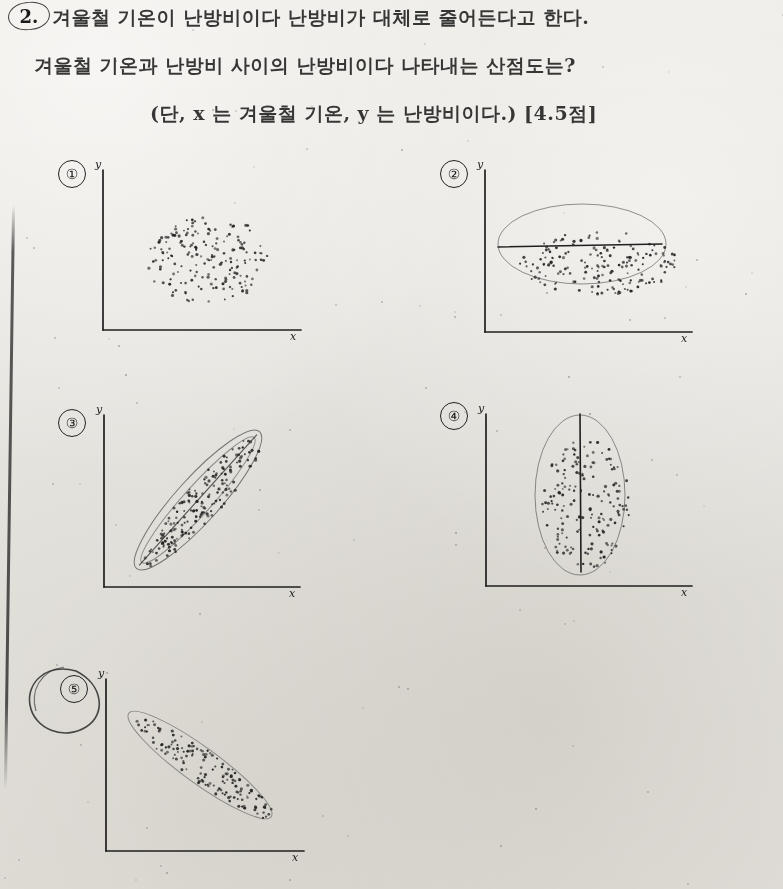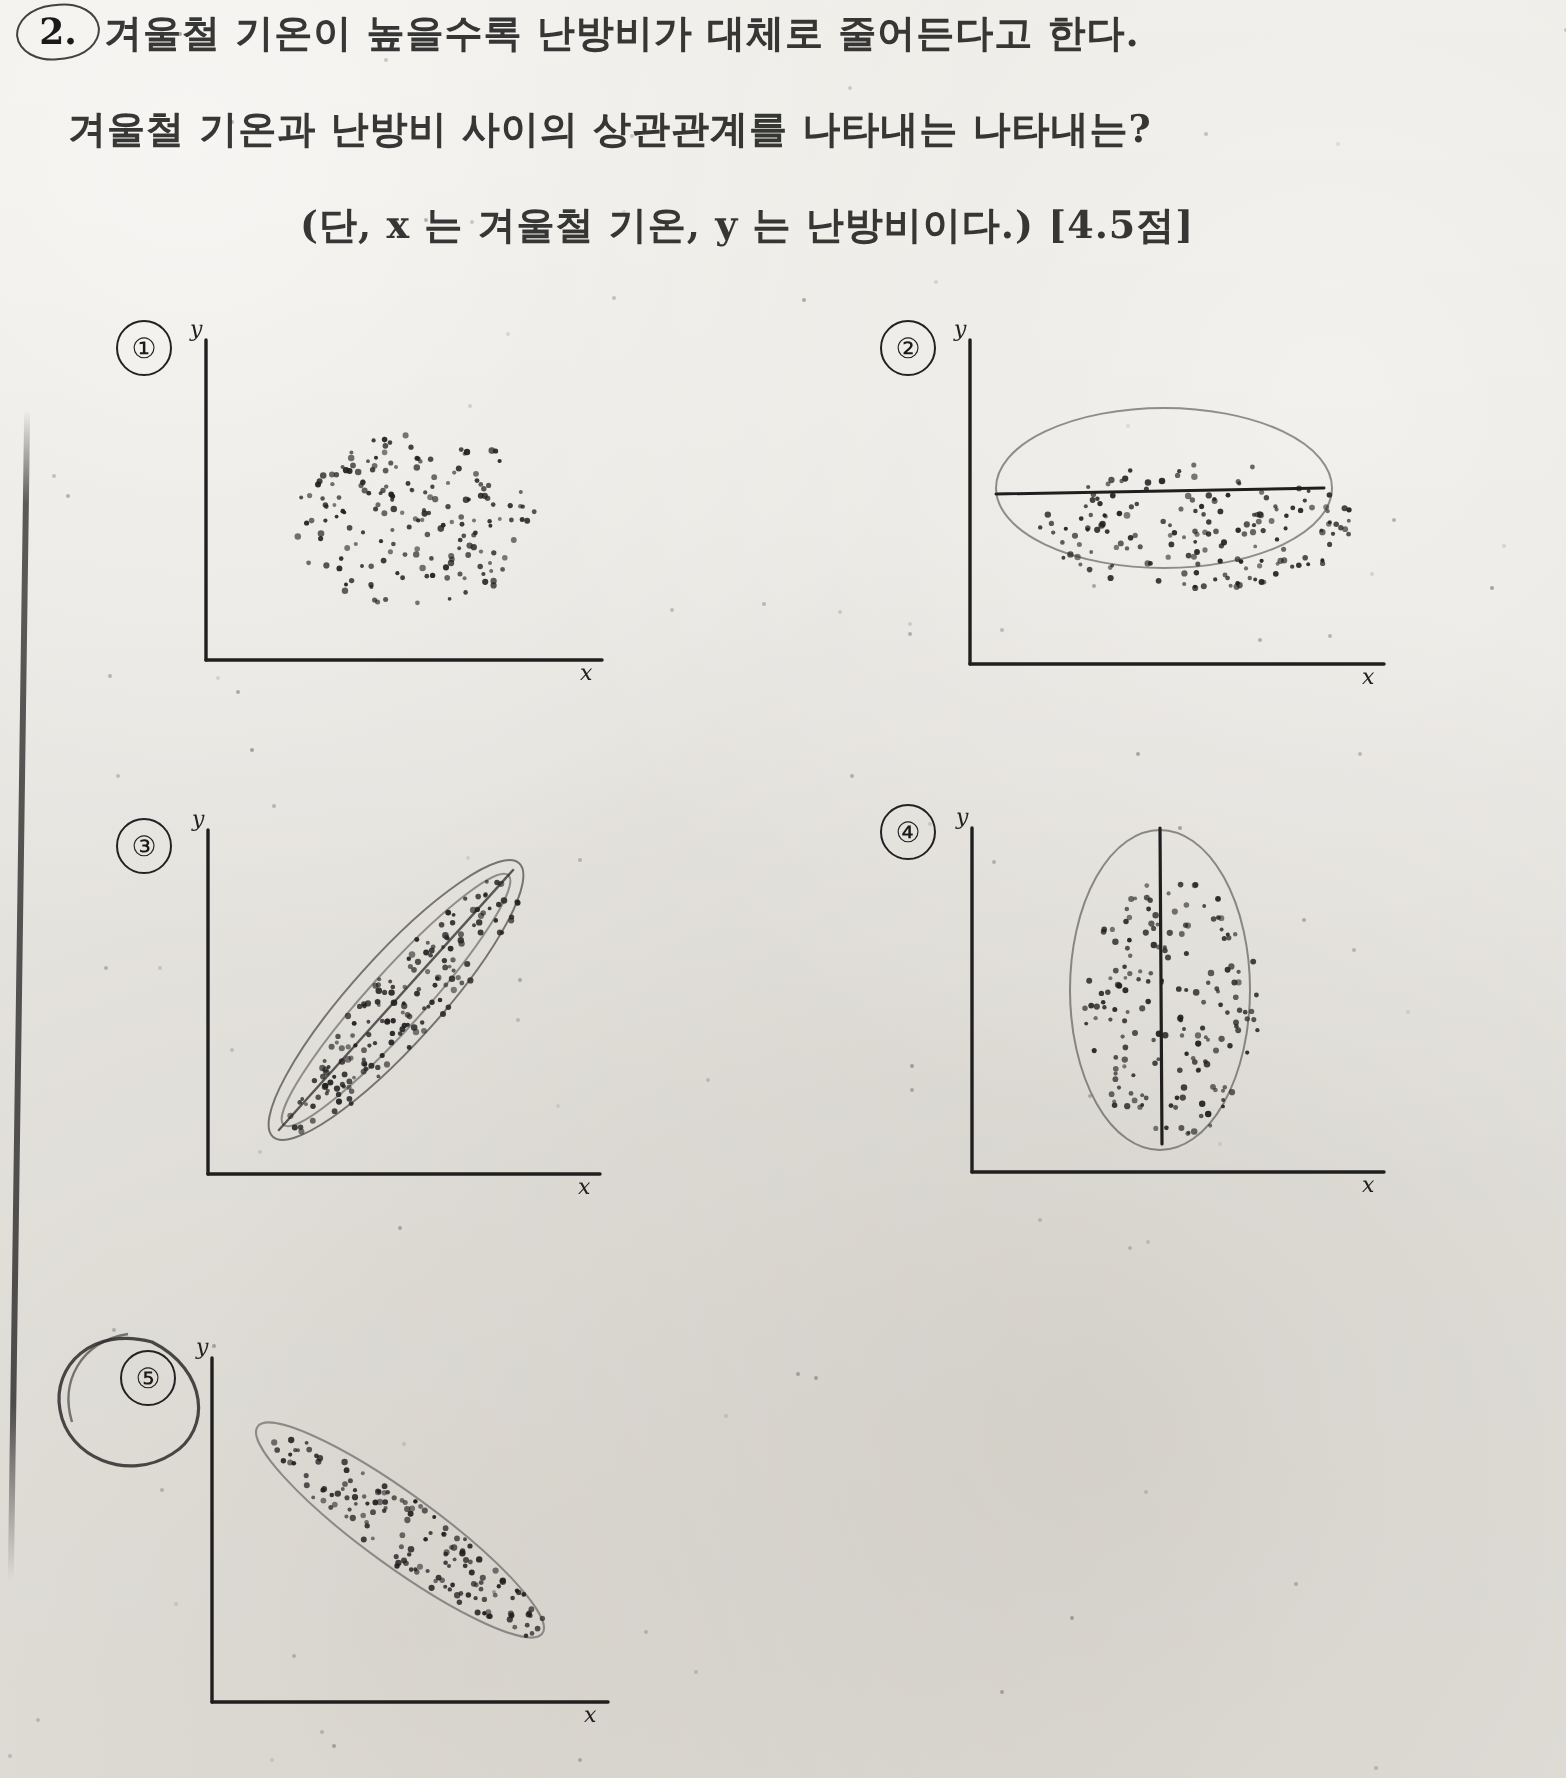--- a/index.html
+++ b/index.html
@@ -100,22 +100,22 @@
 
 <div class="paper-bg"></div>
 
 <div class="edge-stroke"></div>
 
 <div class="question-block">
   <div class="q-number">
     <span class="ellipse"></span>
     <span>2.</span>
   </div>
-  <div class="q-line l1">겨울철 기온이 높을수록 난방비가 대체로 줄어든다고 한다.</div>
-  <div class="q-line l2">겨울철 기온과 난방비 사이의 상관관계를 나타내는 나타내는?</div>
+  <div class="q-line l1">겨울철 기온이 난방비이다 난방비가 대체로 줄어든다고 한다.</div>
+  <div class="q-line l2">겨울철 기온과 난방비 사이의 난방비이다 나타내는 산점도는?</div>
   <div class="q-line l3">(단, x 는 겨울철 기온, y 는 난방비이다.) [4.5점]</div>
 </div>
 
 <div class="choice" style="left:58px;top:158px;width:250px;height:190px;">
   <div class="choice-label" style="left:0px;top:2px;">①</div>
   <svg class="axis-svg" width="250" height="190">
     <path d="M45,12 L45,172" stroke="#1f1f1f" stroke-width="1.7" fill="none" stroke-linecap="round"></path>
     <path d="M45,172 L243,172" stroke="#1f1f1f" stroke-width="1.7" fill="none" stroke-linecap="round"></path>
   </svg>
   <div class="axis-name" style="left:37px;top:0px;">y</div>

